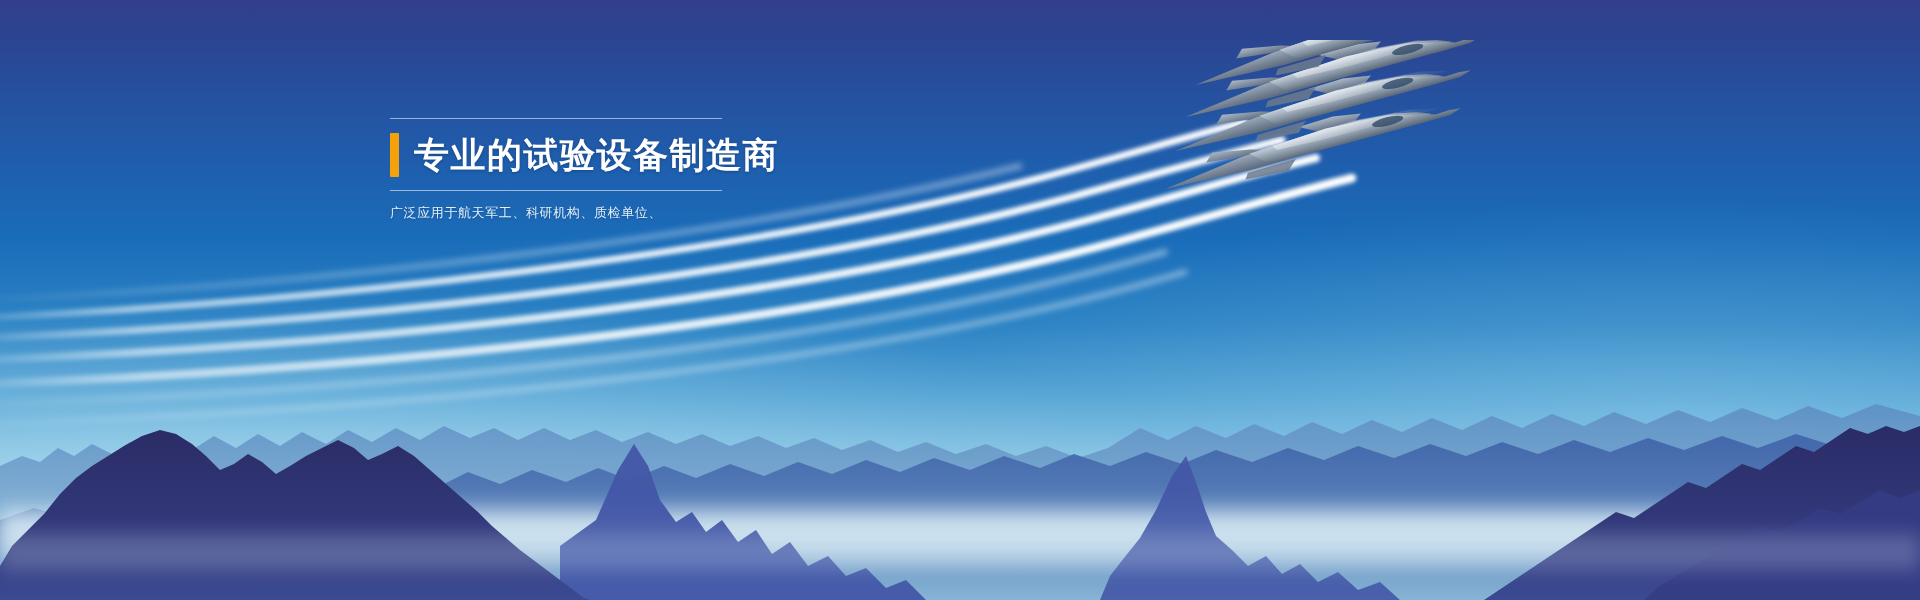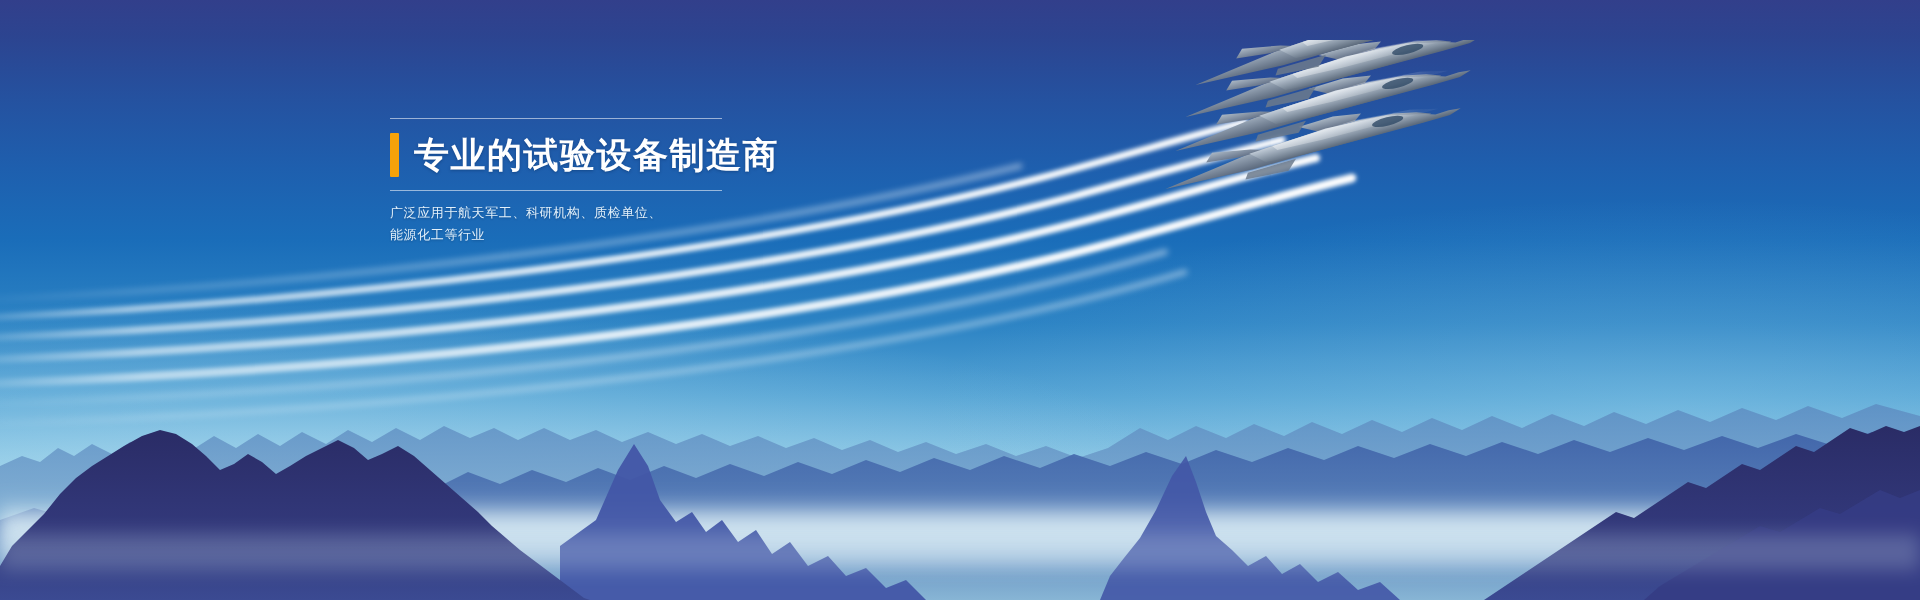--- a/index.html
+++ b/index.html
@@ -236,21 +236,20 @@
 
     <div class="title-row">
       <span class="accent-bar"></span>
       <span class="title">专业的试验设备制造商</span>
     </div>
 
     <div class="rule bottom"></div>
 
     <div class="subtitle">
       <div>广泛应用于航天军工、科研机构、质检单位、</div>
-      <div>能源化工等行业</div>
     </div>
   </div>
 
   <div class="mountains">
     <svg width="1920" height="230" viewBox="0 0 1920 230" preserveAspectRatio="none">
       <defs>
         <linearGradient id="mBack" x1="0" y1="0" x2="0" y2="1">
           <stop offset="0" stop-color="#5d8dc2"></stop>
           <stop offset="1" stop-color="#8fbbd9"></stop>
         </linearGradient>

